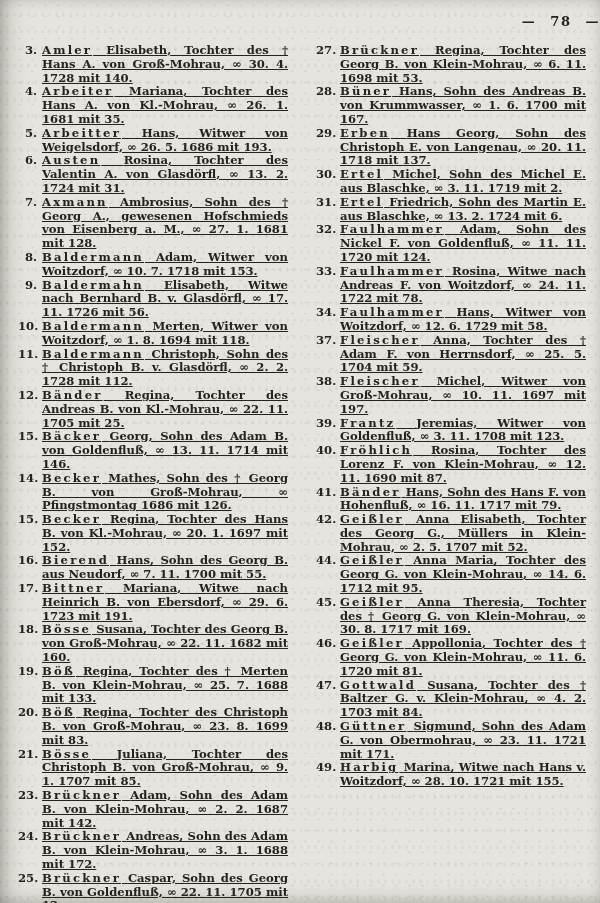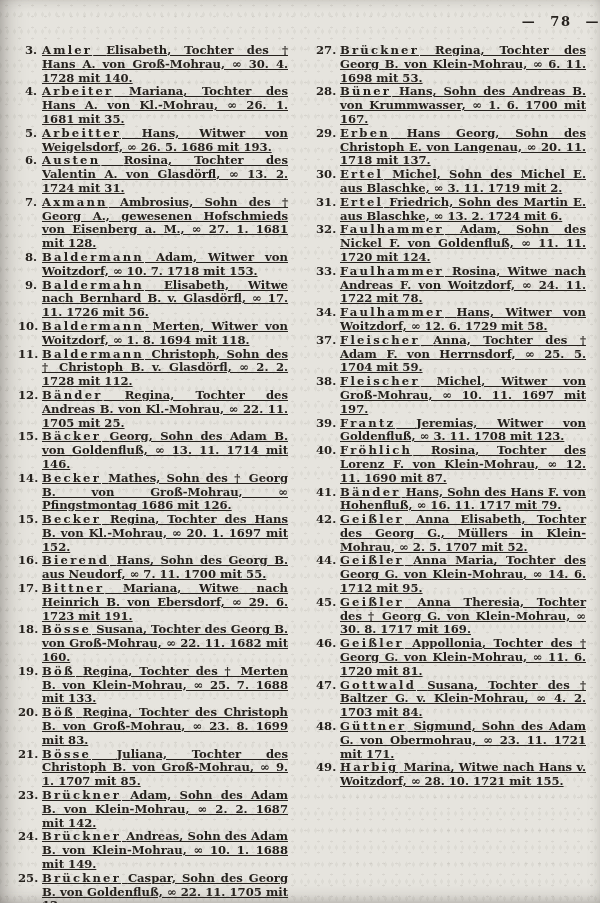--- a/index.html
+++ b/index.html
@@ -105,21 +105,21 @@
         <div class="entry"><span class="num">18.</span><span class="surname">Bösse</span> <span class="rest">Susana, Tochter des Georg B. von Groß-Mohrau, ∞ 22. 11. 1682 mit 160.</span></div>
 
         <div class="entry"><span class="num">19.</span><span class="surname">Böß</span> <span class="rest">Regina, Tochter des † Merten B. von Klein-Mohrau, ∞ 25. 7. 1688 mit 133.</span></div>
 
         <div class="entry"><span class="num">20.</span><span class="surname">Böß</span> <span class="rest">Regina, Tochter des Christoph B. von Groß-Mohrau, ∞ 23. 8. 1699 mit 83.</span></div>
 
         <div class="entry"><span class="num">21.</span><span class="surname">Bösse</span> <span class="rest">Juliana, Tochter des Christoph B. von Groß-Mohrau, ∞ 9. 1. 1707 mit 85.</span></div>
 
         <div class="entry"><span class="num">23.</span><span class="surname">Brückner</span> <span class="rest">Adam, Sohn des Adam B. von Klein-Mohrau, ∞ 2. 2. 1687 mit 142.</span></div>
 
-        <div class="entry"><span class="num">24.</span><span class="surname">Brückner</span> <span class="rest">Andreas, Sohn des Adam B. von Klein-Mohrau, ∞ 10. 1. 1688 mit 149.</span></div>
+        <div class="entry"><span class="num">24.</span><span class="surname">Brückner</span> <span class="rest">Andreas, Sohn des Adam B. von Klein-Mohrau, ∞ 3. 1. 1688 mit 172.</span></div>
 
         <div class="entry"><span class="num">25.</span><span class="surname">Brückner</span> <span class="rest">Caspar, Sohn des Georg B. von Goldenfluß, ∞ 22. 11. 1705 mit 12.</span></div>
 
       </div>
 
     <div class="col">
 
         <div class="entry"><span class="num">27.</span><span class="surname">Brückner</span> <span class="rest">Regina, Tochter des Georg B. von Klein-Mohrau, ∞ 6. 11. 1698 mit 53.</span></div>
 
         <div class="entry"><span class="num">28.</span><span class="surname">Büner</span> <span class="rest">Hans, Sohn des Andreas B. von Krummwasser, ∞ 1. 6. 1700 mit 167.</span></div>

